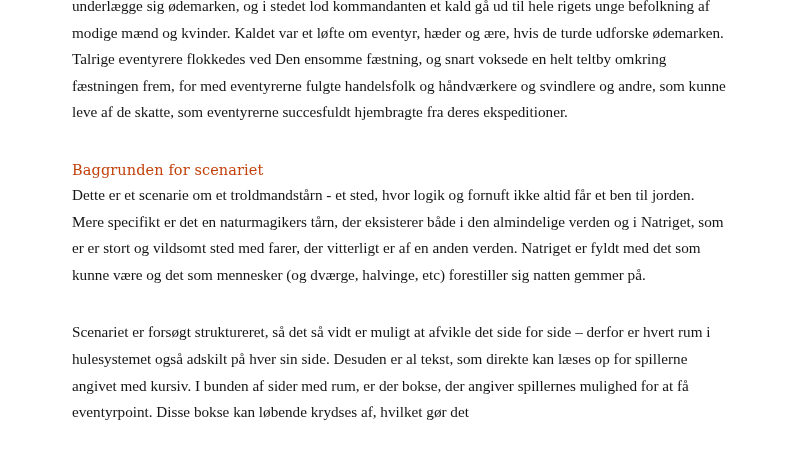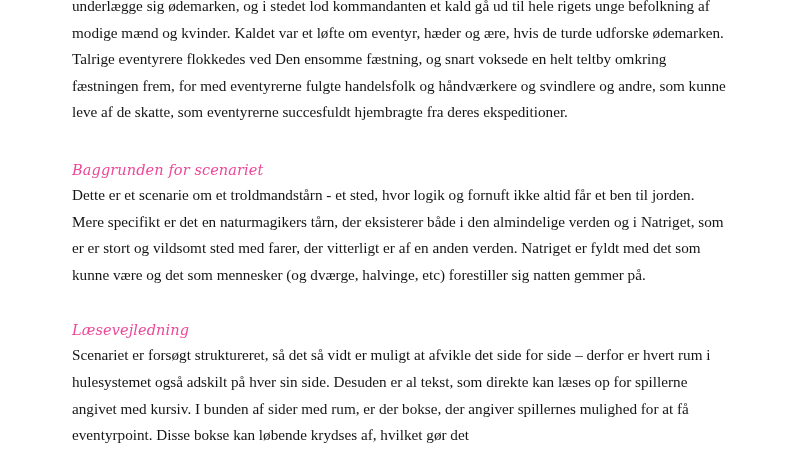--- a/index.html
+++ b/index.html
@@ -33,25 +33,24 @@
     padding-top: 0;
     margin-top: -7px;
   }
   .section {
     margin-top: 0;
   }
   .heading {
     font-family: "DejaVu Serif", serif;
     font-size: 14.5px;
     line-height: 22px;
-    color: #ec4899;
+    color: #c2410c;
     margin: 0 0 1px 0;
     letter-spacing: 0.1px;
     font-weight: 400;
-    font-style: italic;
   }
   .gap-lg {
     height: 33px;
   }
   .gap-md {
     height: 31px;
   }
   .clip-bottom {
     overflow: hidden;
   }
@@ -66,17 +65,16 @@
   <div class="gap-lg"></div>
 
   <div class="section">
     <h2 class="heading">Baggrunden for scenariet</h2>
     <p class="body-text">Dette er et scenarie om et troldmandstårn - et sted, hvor logik og fornuft ikke altid får et ben til jorden. Mere specifikt er det en naturmagikers tårn, der eksisterer både i den almindelige verden og i Natriget, som er er stort og vildsomt sted med farer, der vitterligt er af en anden verden. Natriget er fyldt med det som kunne være og det som mennesker (og dværge, halvinge, etc) forestiller sig natten gemmer på.</p>
   </div>
 
   <div class="gap-md"></div>
 
   <div class="section clip-bottom">
-    <h2 class="heading">Læsevejledning</h2>
     <p class="body-text">Scenariet er forsøgt struktureret, så det så vidt er muligt at afvikle det side for side – derfor er hvert rum i hulesystemet også adskilt på hver sin side. Desuden er al tekst, som direkte kan læses op for spillerne angivet med kursiv. I bunden af sider med rum, er der bokse, der angiver spillernes mulighed for at få eventyrpoint. Disse bokse kan løbende krydses af, hvilket gør det</p>
   </div>
 
 </div>
 
 </body></html>

